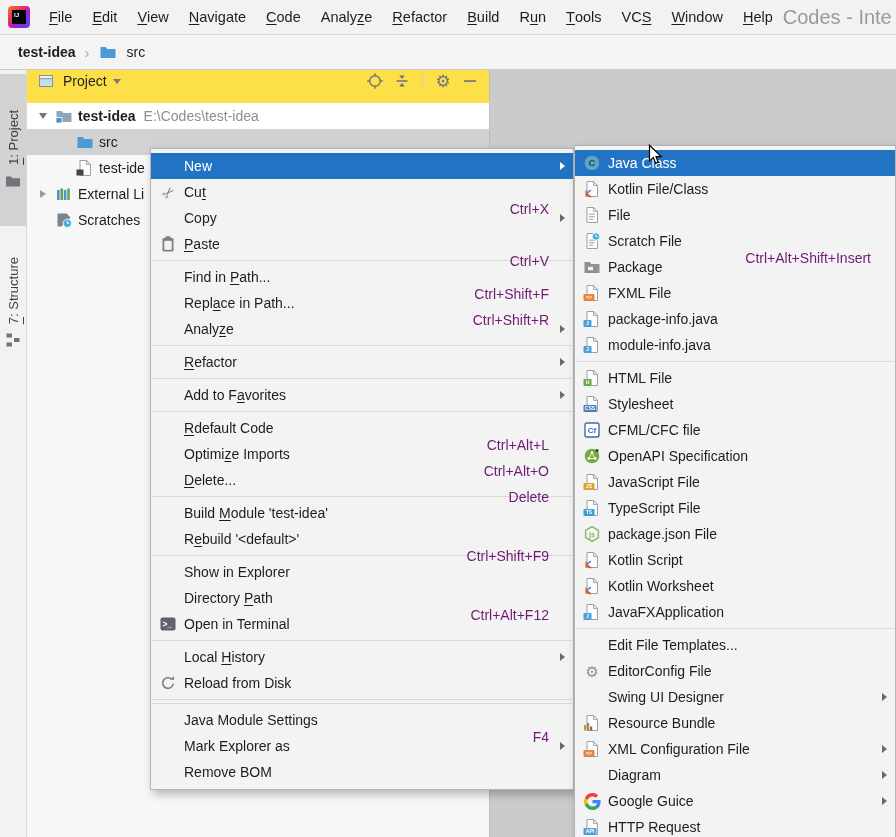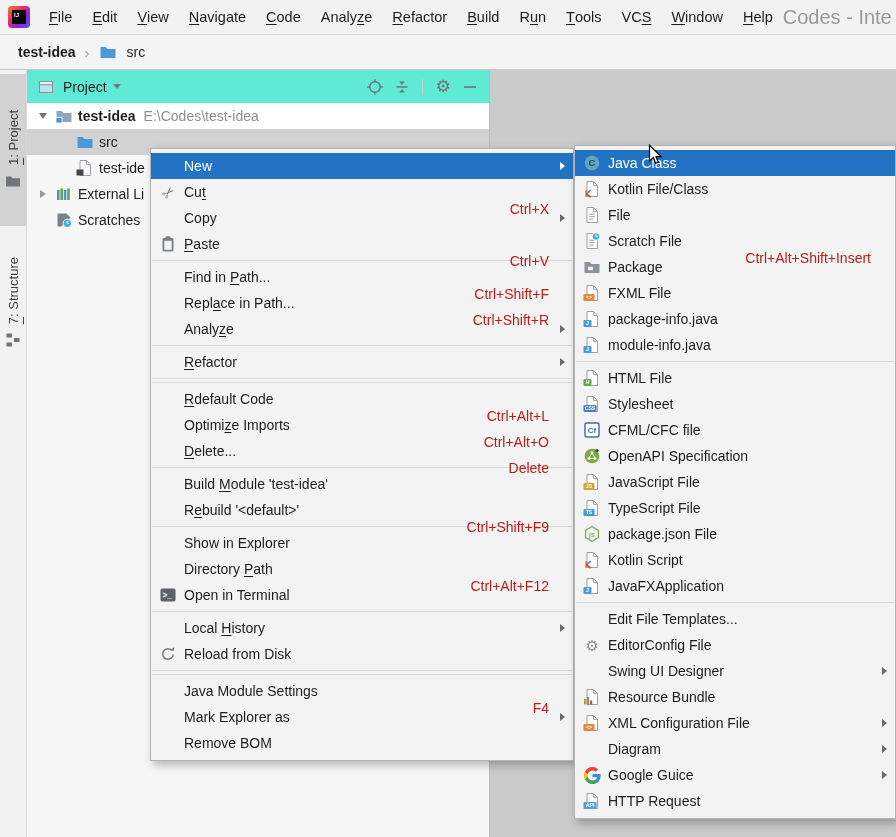--- a/index.html
+++ b/index.html
@@ -27,21 +27,21 @@
   .stripe{position:absolute;left:0;top:70px;width:27px;height:767px;background:#f2f2f2;
           border-right:1px solid #d8d8d8;box-sizing:border-box;}
   .vtab{position:absolute;left:0;width:26px;display:flex;flex-direction:column;align-items:center;
         justify-content:center;gap:7px;cursor:default;}
   .vtab.active{background:#d2d2d2;}
   .vtext{writing-mode:vertical-rl;transform:rotate(180deg);font-size:13px;color:#3f3f3f;white-space:nowrap;}
   .vtab .ticon{width:18px;height:18px;display:flex;align-items:center;justify-content:center;}
   
   .panel{position:absolute;left:27px;top:70px;width:463px;height:767px;background:#f7f7f7;
          border-right:1px solid #bdbdbd;box-sizing:border-box;}
-  .panel-header{height:33px;background:#5eead4;display:flex;align-items:center;padding:0 8px;}
+  .panel-header{height:33px;background:#fde047;display:flex;align-items:flex-start;padding:0 8px;}
   .view-selector{display:flex;align-items:center;gap:6px;cursor:default;}
   .ph-title{font-size:14px;}
   .toolbar{margin-left:auto;display:flex;align-items:center;gap:5px;}
   .tb-icon{width:22px;height:22px;display:flex;align-items:center;justify-content:center;}
   .tb-sep{width:1px;height:16px;background:#cfcfcf;margin:0 4px;}
   .tree-row{height:26px;display:flex;align-items:center;font-size:14px;white-space:nowrap;}
   .tree-row.selected{background:#d2d2d2;}
   .chev-slot{width:13px;margin-right:6px;flex:none;display:flex;justify-content:center;}
   .tree-icon{width:18px;height:18px;margin-right:5px;flex:none;display:flex;align-items:center;justify-content:center;}
   .tree-label.bold{font-weight:bold;}
@@ -52,21 +52,21 @@
   
   .menu{position:absolute;background:#f3f3f3;border:1px solid #b4b4b4;box-shadow:3px 4px 9px rgba(0,0,0,.28);
         padding:4px 0;box-sizing:border-box;}
   #context-menu{left:150px;top:148px;width:424px;z-index:10;}
   #new-submenu{left:574px;top:145px;width:322px;z-index:11;}
   .menu-row{height:26px;display:flex;align-items:center;padding:0 8px;font-size:14px;cursor:default;}
   .menu-row.selected{background:#2373c4;color:#fff;}
   .mi{width:18px;height:18px;margin-right:7px;flex:none;display:flex;align-items:center;justify-content:center;}
   .lbl{white-space:nowrap;}
   .spacer{flex:1;}
-  .shortcut{color:#b91c1c;font-size:14px;padding-left:18px;white-space:nowrap;margin-top:34px;}
+  .shortcut{color:#701a75;font-size:14px;padding-left:18px;white-space:nowrap;margin-top:34px;}
   .arr-slot{width:10px;margin-left:6px;flex:none;display:flex;justify-content:flex-end;}
   .arr{width:0;height:0;border-left:5px solid #6a6a6a;border-top:4px solid transparent;border-bottom:4px solid transparent;}
   .menu-row.selected .arr{border-left-color:#fff;}
   .sep{height:1px;background:#d9d9d9;margin:3px 1px;}
   
   .cursor{position:absolute;left:648px;top:144px;z-index:20;pointer-events:none;}
 </style>
 </head>
 <body>
 
@@ -346,20 +346,28 @@
       <div class="sep"></div>
       <div class="menu-row">
         <span class="mi"></span>
         <span class="lbl"><span></span><span class="mn">R</span><span>efactor</span></span>
         <span class="spacer"></span>
         <span class="arr-slot">
           <span class="arr"></span>
         </span>
       </div>
       <div class="sep"></div>
+      <div class="menu-row">
+        <span class="mi"></span>
+        <span class="lbl"><span>Add to F</span><span class="mn">a</span><span>vorites</span></span>
+        <span class="spacer"></span>
+        <span class="arr-slot">
+          <span class="arr"></span>
+        </span>
+      </div>
       <div class="sep"></div>
       <div class="menu-row">
         <span class="mi"></span>
         <span class="lbl"><span></span><span class="mn">R</span><span>default Code</span></span>
         <span class="spacer"></span>
         <span class="shortcut">Ctrl+Alt+L</span>
         <span class="arr-slot"></span>
       </div>
       <div class="menu-row">
         <span class="mi"></span>
@@ -655,20 +663,34 @@
         <span class="mi">
           <svg width="18" height="18" viewBox="0 0 18 18">
             <path d="M4 1.5h6.6l3.9 3.9V16.5H4z" fill="#fdfdfd" stroke="#9aa0a6"></path>
             <path d="M10.6 1.5v3.9h3.9" fill="none" stroke="#9aa0a6"></path>
             <path d="M3.2 10.3v6.5" stroke="#e07a2f" stroke-width="1.7"></path>
             <path d="M3.2 13.8l4.6-3.7" stroke="#5383ec" stroke-width="1.7"></path>
             <path d="M3.2 13.8l4.6 3.2" stroke="#e0492f" stroke-width="1.7"></path>
           </svg>
         </span>
         <span class="lbl"><span>Kotlin Script</span></span>
+        <span class="spacer"></span>
+        <span class="arr-slot"></span>
+      </div>
+      <div class="menu-row">
+        <span class="mi">
+          <svg width="18" height="18" viewBox="0 0 18 18">
+            <path d="M4 1.5h6.6l3.9 3.9V16.5H4z" fill="#fdfdfd" stroke="#9aa0a6"></path>
+            <path d="M10.6 1.5v3.9h3.9" fill="none" stroke="#9aa0a6"></path>
+            <path d="M3.2 10.3v6.5" stroke="#e07a2f" stroke-width="1.7"></path>
+            <path d="M3.2 13.8l4.6-3.7" stroke="#5383ec" stroke-width="1.7"></path>
+            <path d="M3.2 13.8l4.6 3.2" stroke="#e0492f" stroke-width="1.7"></path>
+          </svg>
+        </span>
+        <span class="lbl"><span>Kotlin Worksheet</span></span>
         <span class="spacer"></span>
         <span class="arr-slot"></span>
       </div>
       <div class="menu-row">
         <span class="mi">
           <svg width="18" height="18" viewBox="0 0 18 18">
             <path d="M4 1.5h6.6l3.9 3.9V16.5H4z" fill="#fdfdfd" stroke="#9aa0a6"></path>
             <path d="M10.6 1.5v3.9h3.9" fill="none" stroke="#9aa0a6"></path>
             <rect x="0.5" y="10" width="8" height="7" rx="1" fill="#4a9fd8"></rect>
             <text x="4.5" y="15.4" font-size="5.2" font-weight="bold" fill="#fff" text-anchor="middle" font-family="Liberation Sans,sans-serif">J</text>

